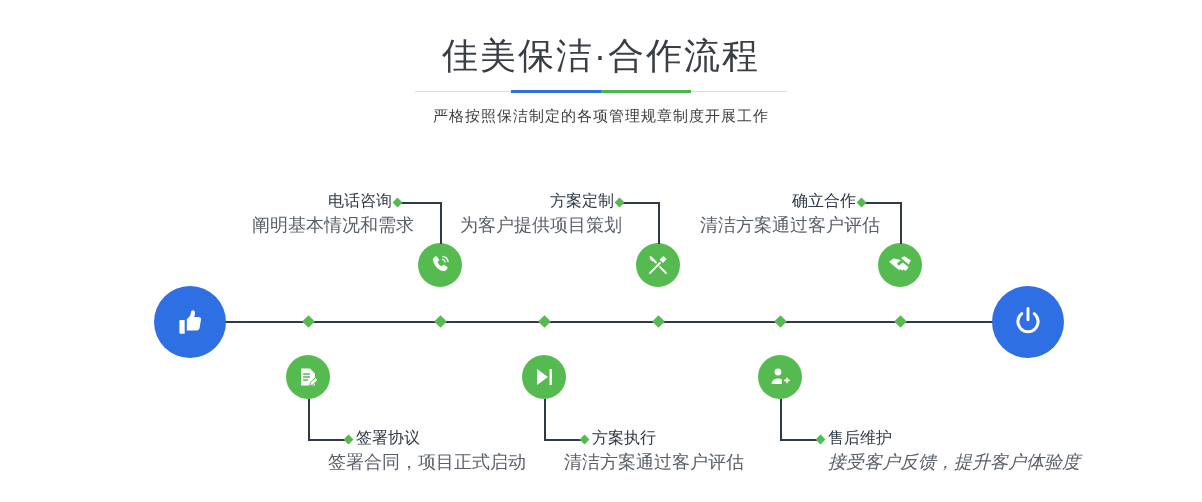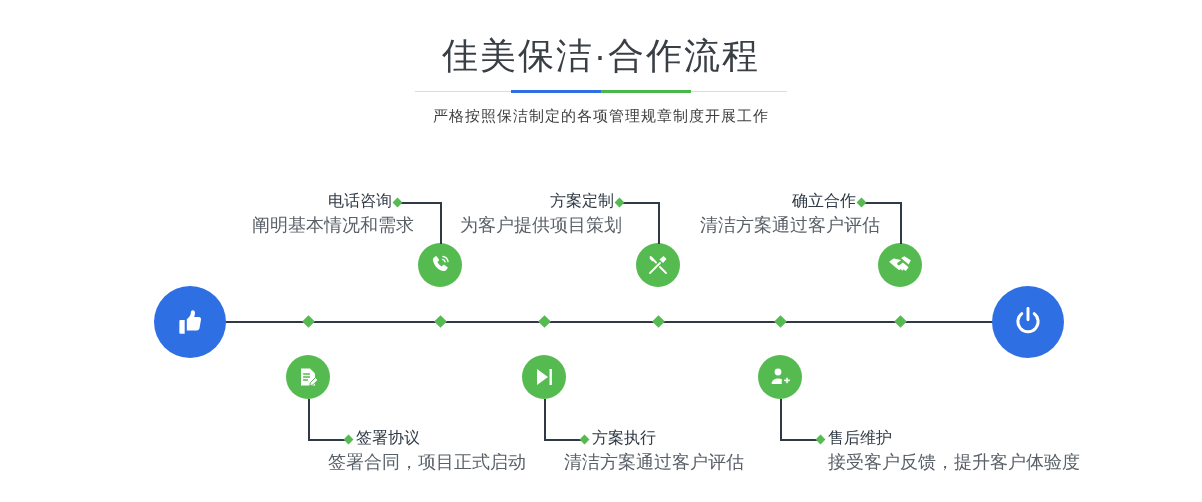--- a/index.html
+++ b/index.html
@@ -230,16 +230,16 @@
         <path d="M19 13.2v4.4M16.8 15.4h4.4" stroke="#ffffff" stroke-width="1.6" stroke-linecap="round"></path>
       </svg>
     </span>
   </div>
   <div class="diamond" style="left:776px;top:317px;"></div>
   <div class="connector" style="left:780px;top:399px;width:2px;height:41px;"></div>
   <div class="connector" style="left:780px;top:439px;width:40px;height:2px;"></div>
   <div class="diamond" style="left:817px;top:436px;width:7px;height:7px;"></div>
   <div class="label below" style="left:828px;top:427px;">
     <div class="l-title">售后维护</div>
-    <div class="l-desc" style="margin-left:0;">接受客户反馈，提升客户体验度</div>
+    <div class="l-desc" style="margin-left:0;font-style:italic;">接受客户反馈，提升客户体验度</div>
   </div>
 
 </div>
 
 </body></html>

